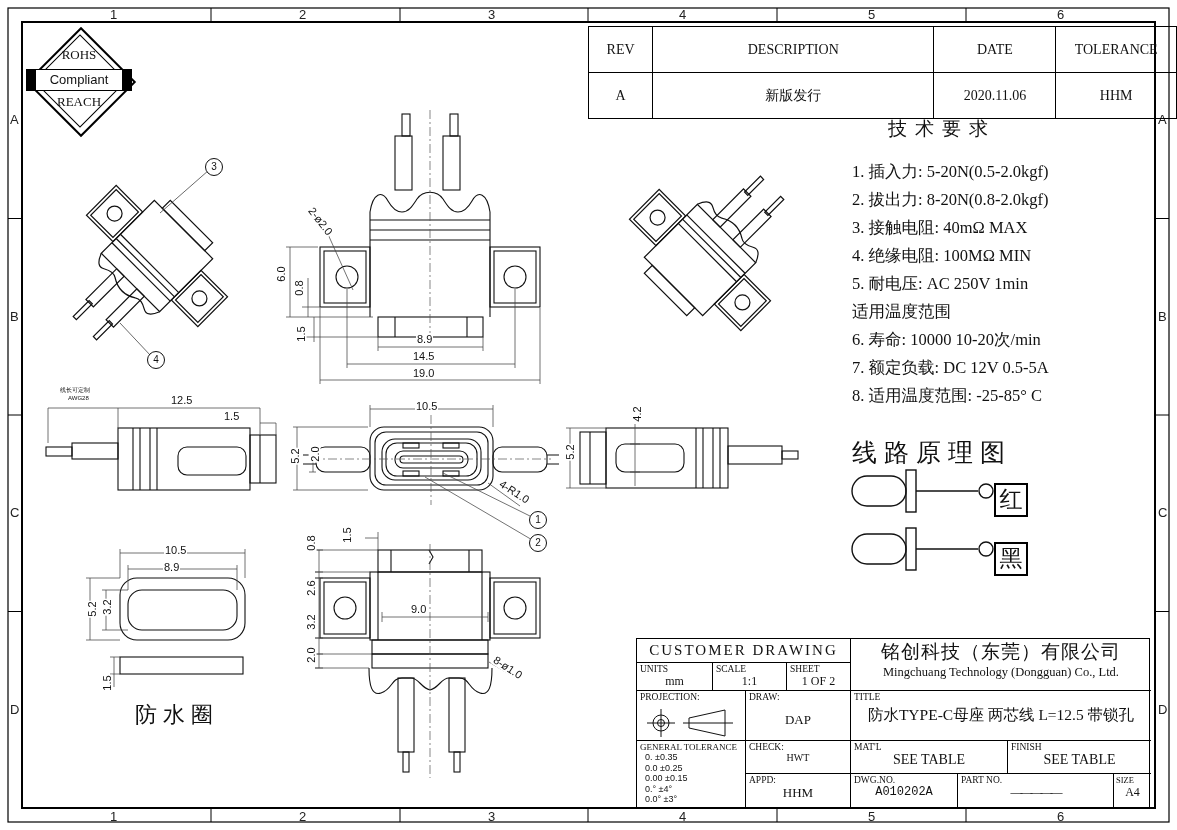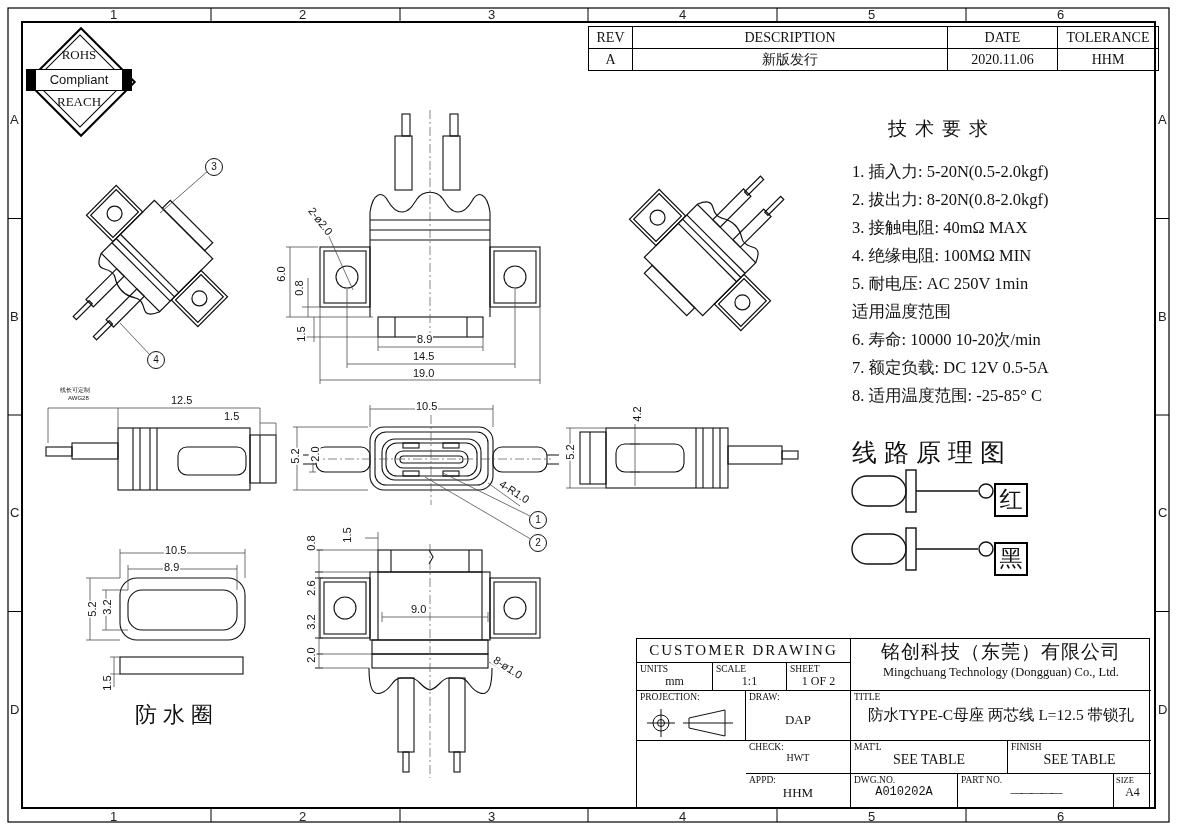--- a/index.html
+++ b/index.html
@@ -20,21 +20,21 @@
   .badge .sq1{position:absolute;left:16px;top:13px;width:74px;height:74px;border:2.5px solid #000;transform:rotate(45deg);background:#fff;}
   .badge .sq2{position:absolute;left:21px;top:18px;width:64px;height:64px;border:1px solid #000;transform:rotate(45deg);background:#fff;}
   .badge .band{position:absolute;left:0;top:39px;height:20px;width:86px;background:#fff;
                border-top:1.5px solid #000;border-bottom:1.5px solid #000;
                border-left:10px solid #000;border-right:10px solid #000;
                text-align:center;font:13px/19px "Liberation Sans",sans-serif;}
   .badge .l1{position:absolute;top:17px;width:106px;text-align:center;font:13px "Liberation Serif",serif;}
   .badge .l3{position:absolute;top:64px;width:106px;text-align:center;font:13px "Liberation Serif",serif;}
   
   table.rev{position:absolute;left:588px;top:26px;border-collapse:collapse;table-layout:fixed;}
-  table.rev td{border:1.5px solid #000;height:21px;text-align:center;font:14px "Liberation Serif",serif;padding:0;}
+  table.rev td{border:1.5px solid #000;height:21px;text-align:center;font:14px "Liberation Serif",serif;padding:12px;}
   
   .tech-title{position:absolute;left:888px;top:116px;font:19px "Liberation Serif",serif;letter-spacing:8px;}
   .tech{position:absolute;left:852px;top:158px;width:310px;}
   .tech div{font:16.5px/28px "Liberation Serif",serif;white-space:nowrap;}
   
   .sch-title{position:absolute;left:852px;top:436px;font:25px "Liberation Serif",serif;letter-spacing:7px;}
   .wirebox{position:absolute;width:30px;height:30px;border:2px solid #000;text-align:center;
            font:23px/29px "Liberation Serif",serif;background:#fff;}
   .caption{position:absolute;font:22px "Liberation Serif",serif;letter-spacing:6px;}
   
@@ -374,20 +374,28 @@
       <svg style="left:6px;top:16px" width="95" height="32" viewBox="0 0 95 32">
         <g stroke="#111" fill="none" stroke-width="1">
           <circle cx="18" cy="16" r="8"></circle>
             <circle cx="18" cy="16" r="3.5"></circle>
           <path d="M4,16 H32 M18,2 V30"></path>
           <polygon points="46,11 82,3 82,29 46,21"></polygon>
             <path d="M40,16 H90"></path>
         </g>
       </svg>
     </div>
+    <div class="c br" style="left:0;top:102px;width:109px;height:68px">
+      <span class="lab" style="font-size:9px">GENERAL TOLERANCE</span>
+      <div class="tol">0.   ±0.35</div>
+      <div class="tol">0.0  ±0.25</div>
+      <div class="tol">0.00 ±0.15</div>
+      <div class="tol">0.°  ±4°</div>
+      <div class="tol">0.0° ±3°</div>
+    </div>
     <div class="c br bb" style="left:109px;top:102px;width:105px;height:33px">
       <span class="lab">CHECK:</span>
       <span class="val" style="font-size:10px">HWT</span>
     </div>
     <div class="c br" style="left:109px;top:135px;width:105px;height:35px">
       <span class="lab">APPD:</span>
       <span class="val" style="font-size:13px">HHM</span>
     </div>
     <div class="c bb" style="left:214px;top:0;width:300px;height:52px">
       <span class="cn">铭创科技（东莞）有限公司</span>

